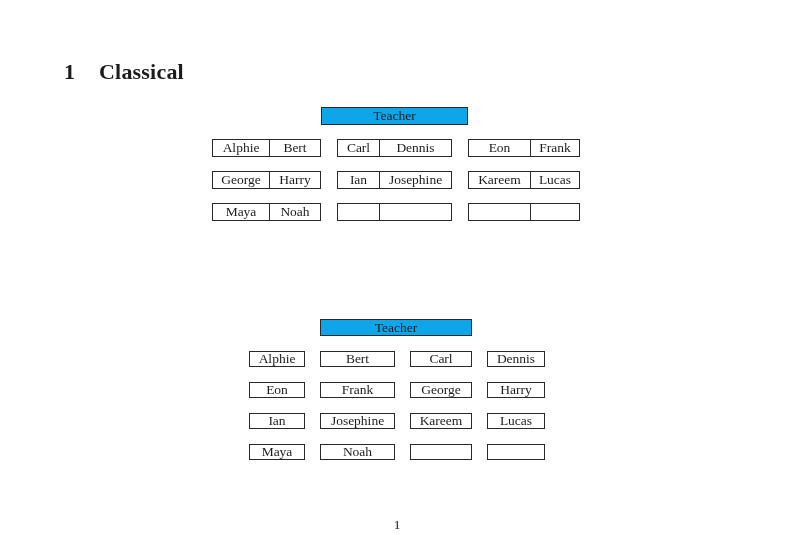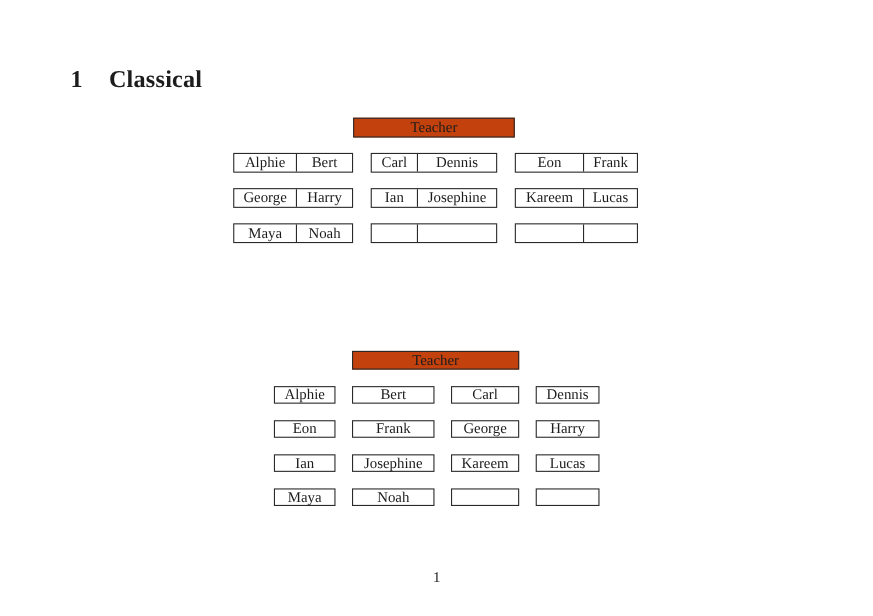--- a/index.html
+++ b/index.html
@@ -17,21 +17,21 @@
     font-size:22px;
     line-height:22px;
     letter-spacing:0.2px;
     white-space:nowrap;
   }
   .h-num{display:inline-block;width:35px;}
   .tbox{
     position:absolute;
     box-sizing:border-box;
     border:1px solid #2a2a2a;
-    background:#c2410c;
+    background:#0ea5e9;
     display:flex;align-items:center;justify-content:center;
     font-size:13.5px;line-height:1;
   }
   .desk{
     position:absolute;
     box-sizing:border-box;
     border:1px solid #2a2a2a;
     background:#fff;
     display:flex;
   }

